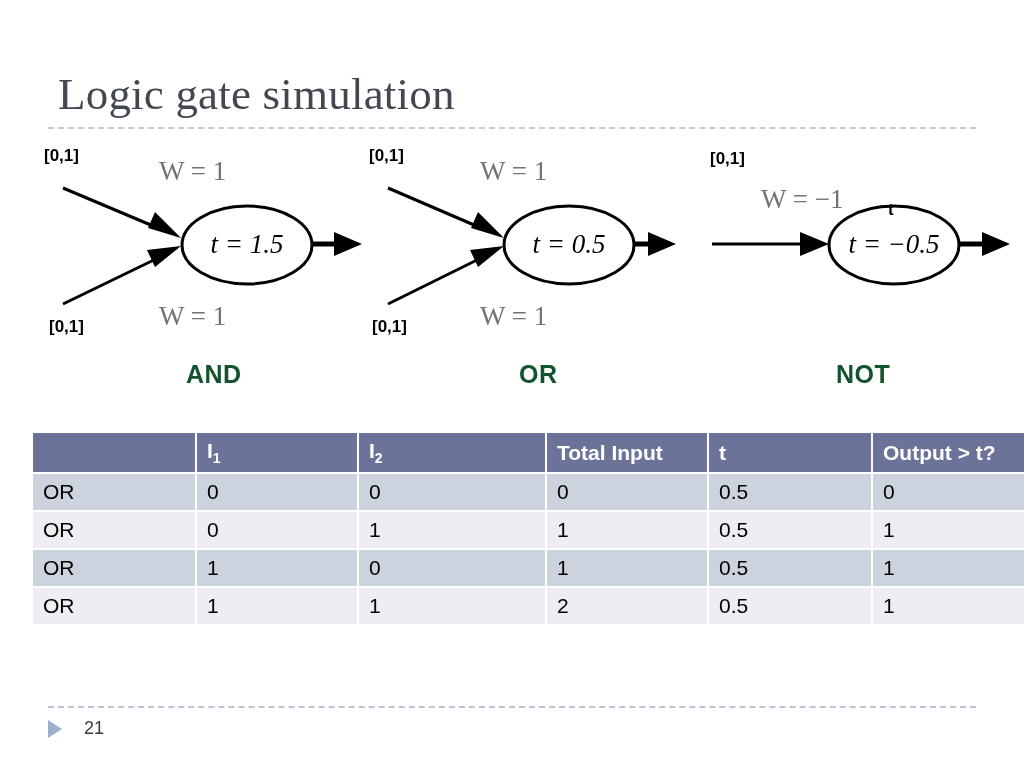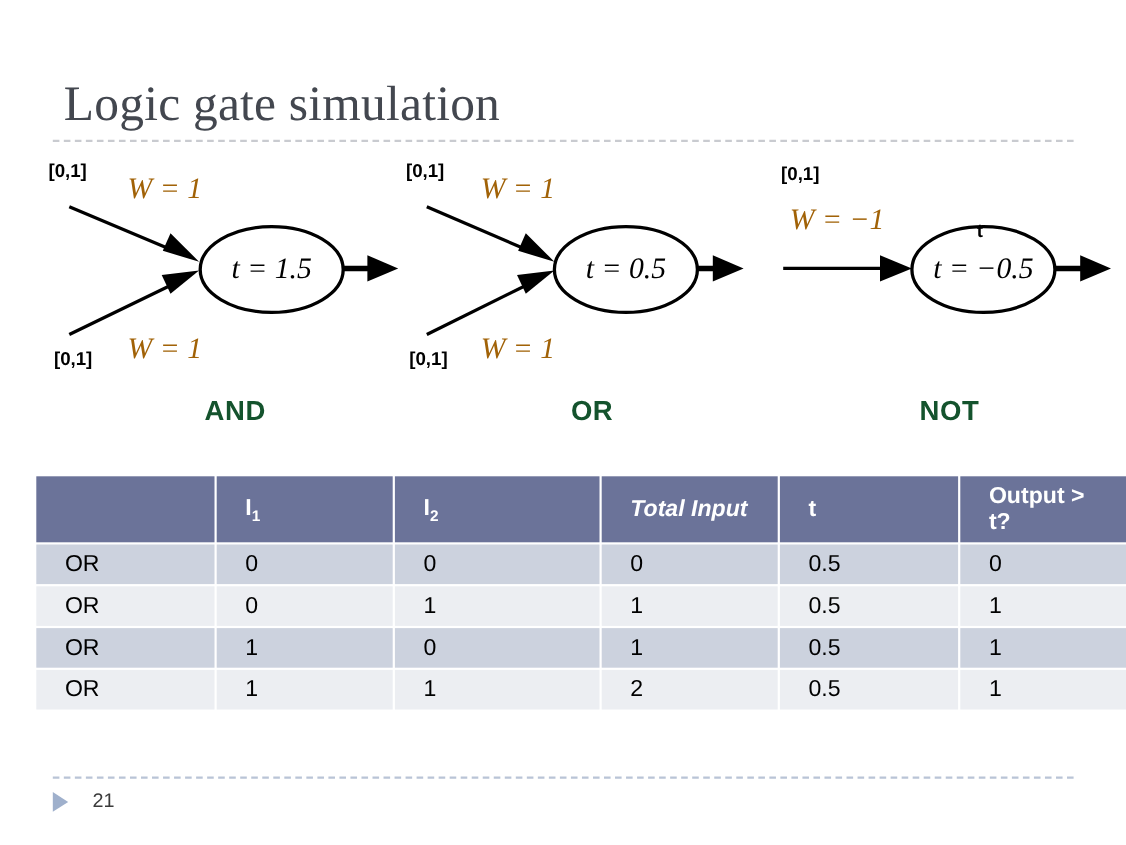--- a/index.html
+++ b/index.html
@@ -62,24 +62,24 @@
     position: absolute;
     font-family: "Liberation Sans", sans-serif;
     font-weight: bold;
     font-size: 17px;
     color: #000;
     white-space: nowrap;
   }
   .w-tag {
     position: absolute;
     font-family: "Liberation Serif", serif;
-    font-style: italic;
     font-size: 27px;
-    color: #a16207;
+    color: #737373;
     white-space: nowrap;
+    margin-left: 43px;
   }
   .node-tag {
     position: absolute;
     font-family: "Liberation Serif", serif;
     font-style: italic;
     font-size: 27px;
     color: #000;
     white-space: nowrap;
     text-align: center;
   }
@@ -96,21 +96,21 @@
     position: absolute;
     left: 31px;
     top: 431px;
     width: 964px;
     border-collapse: separate;
     border-spacing: 2px 2px;
     table-layout: fixed;
   }
   #truth-table th,
   #truth-table td {
-    padding: 6px 26px;
+    padding: 6px 10px;
     text-align: left;
     vertical-align: middle;
     font-size: 21px;
     font-weight: 400;
     height: 28px;
     box-sizing: border-box;
     margin-top: 47px;
   }
   #truth-table thead th {
     background: #6b7399;
@@ -121,21 +121,21 @@
   }
   #truth-table tbody tr.row-odd td {
     background: #ccd2de;
   }
   #truth-table tbody tr.row-even td {
     background: #eceef2;
   }
   #truth-table th.col-gate { width: 162px; }
   #truth-table th.col-i1   { width: 160px; }
   #truth-table th.col-i2   { width: 186px; }
-  #truth-table th.col-tot  { width: 160px; font-style: italic; }
+  #truth-table th.col-tot  { width: 160px; }
   #truth-table th.col-t    { width: 162px; }
   #truth-table th.col-out  { width: 158px; }
   .sub {
     font-size: 14px;
     vertical-align: sub;
     font-weight: bold;
   }
 
   
   #footer-rule {

